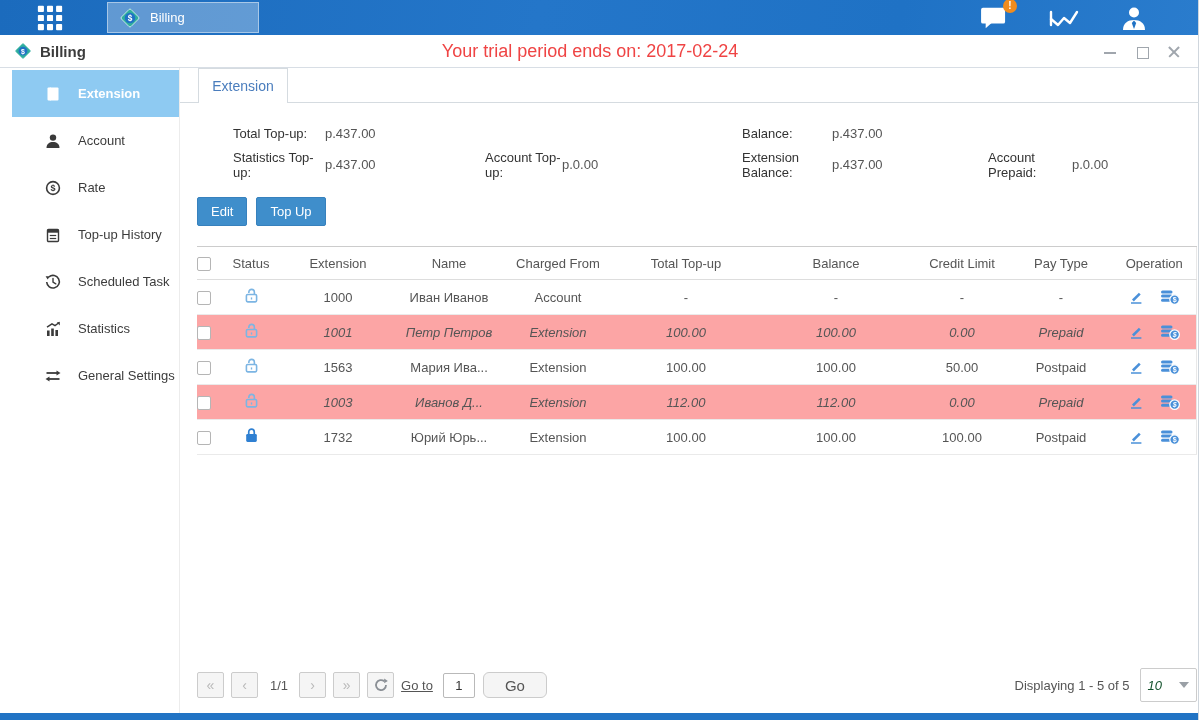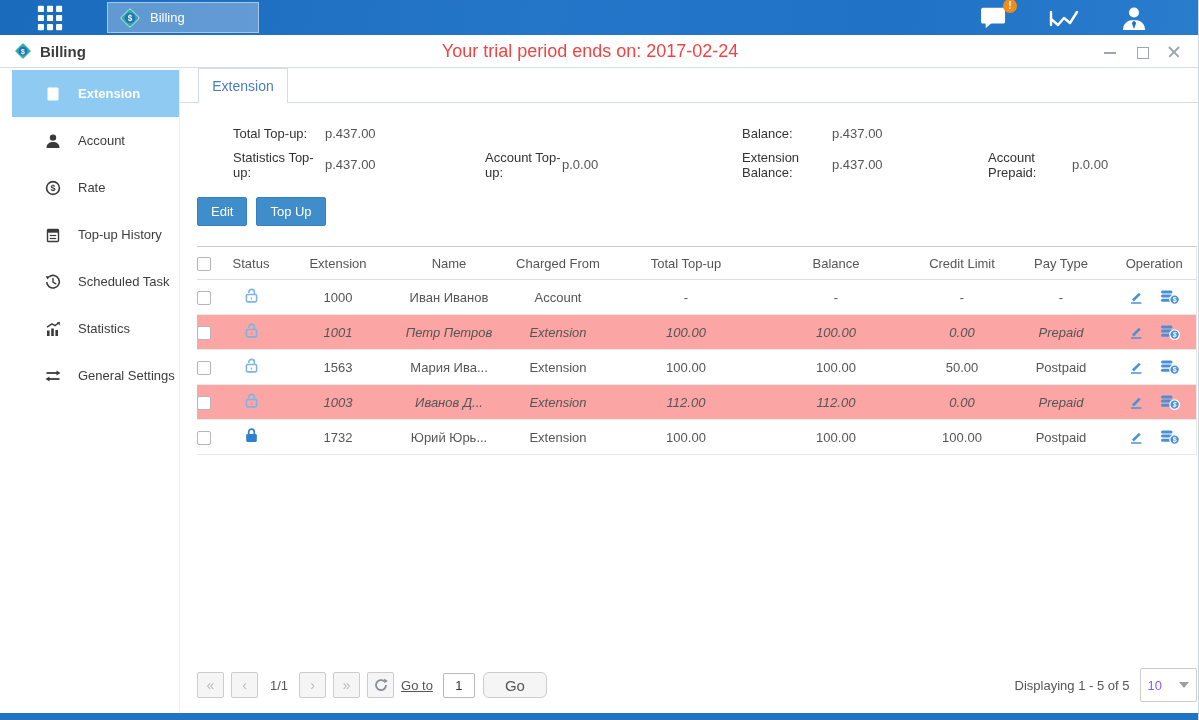--- a/index.html
+++ b/index.html
@@ -83,21 +83,21 @@
   
   .pagebar { position:absolute; left:17px; right:14px; bottom:11px; display:flex; align-items:center; font-size:13px; color:#555; }
   .pg-btn { width:27px; height:26px; background:#f5f5f5; border:1px solid #cccccc; border-radius:2px;
     display:flex; align-items:center; justify-content:center; color:#b9b9b9; font-size:14px; cursor:pointer; margin-right:7px; }
   .pg-ind { margin:0 6px 0 0; padding:0 5px; color:#555; }
   .goto-label { margin:0 10px 0 0;text-decoration:underline; }
   .goto-input { width:32px; height:25px; border:1px solid #b9b9b9; border-radius:2px; text-align:center; font-size:13px; color:#333; font-family:inherit; }
   .go-btn { margin-left:8px; height:26px; padding:0 21px; background:#f5f5f5; border:1px solid #cccccc; border-radius:6px; font-size:15px; color:#555; cursor:pointer; font-family:inherit; }
   .pg-right { margin-left:auto; display:flex; align-items:center; gap:10px; }
   .pagesize { width:57px; height:26px; border:1px solid #cccccc; border-radius:2px; background:#fff;
-    display:flex; align-items:center; padding:16px 7px; cursor:pointer; color:#8b5cf6; }
+    display:flex; align-items:center; padding:16px 7px; cursor:pointer; color:#14532d;font-style:italic; }
   .caret-down { margin-left:auto; width:0; height:0; border-left:5px solid transparent; border-right:5px solid transparent; border-top:6px solid #9aa0a6; }
 </style>
 </head>
 <body>
 
 <div class="window">
 
   <div class="topbar">
     <div class="apps-grid">
       <svg width="26" height="26" viewBox="0 0 30 30">

